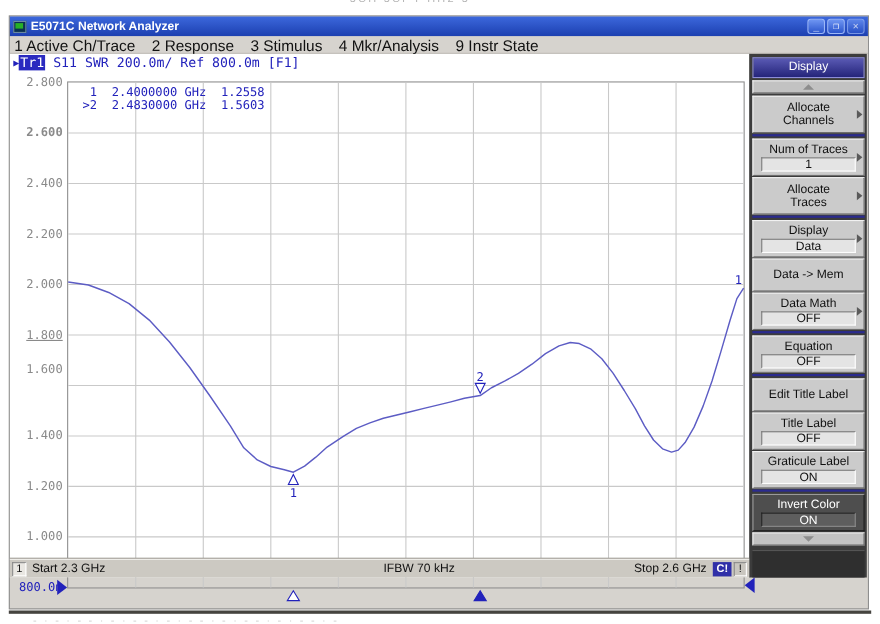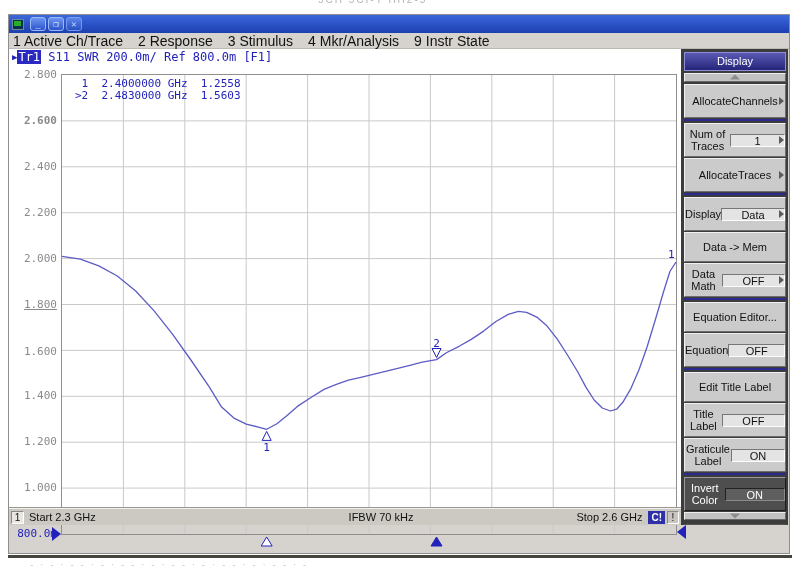--- a/index.html
+++ b/index.html
@@ -61,21 +61,21 @@
              border:1px solid #8c8cd8;color:#fff;font-size:11px;text-align:center;
              line-height:17px;box-sizing:border-box;margin-bottom:2px;}
   .scrollbtn{height:12px;background:#c2c2c2;border:1px solid;border-color:#eee #666 #666 #eee;
              box-sizing:border-box;margin-bottom:2px;position:relative;}
   .scrollbtn i{position:absolute;left:50%;top:50%;transform:translate(-50%,-50%);
                width:0;height:0;border-left:5px solid transparent;border-right:5px solid transparent;}
   .scrollbtn.up i{border-bottom:5px solid #8d8d8d;}
   .scrollbtn.down i{border-top:5px solid #8d8d8d;}
   .skey{background:#cbcbcb;border:1px solid;border-color:#f1f1f1 #6d6d6d #6d6d6d #f1f1f1;
         box-sizing:border-box;margin-bottom:1px;position:relative;
-        display:flex;flex-direction:row;justify-content:center;align-items:center;
+        display:flex;flex-direction:column;justify-content:center;align-items:center;
         font-size:11px;color:#111;line-height:12px;text-align:center;}
   .skey.h34{height:34px;} .skey.h30{height:30px;}
   .skey .val{display:block;width:86%;height:13px;line-height:12px;background:#e4e4e4;
              border:1px solid;border-color:#777 #fdfdfd #fdfdfd #777;box-sizing:border-box;
              margin-top:1px;font-size:11px;}
   .skey .karrow{position:absolute;right:1px;top:50%;margin-top:-4px;width:0;height:0;
                 border-top:4px solid transparent;border-bottom:4px solid transparent;
                 border-left:5px solid #5a5a5a;}
   .skey.dark{background:#4e4e4e;border-color:#9a9a9a #1c1c1c #1c1c1c #9a9a9a;color:#fff;}
   .skey.dark .val{background:#5e5e5e;border-color:#222 #8a8a8a #8a8a8a #222;color:#fff;}
@@ -85,20 +85,21 @@
 </head>
 <body>
 
 <div class="frag" id="topfrag">
     <span>5CH 5CI-T HH2-5</span>
   </div>
 
 <div id="appwin">
   <div id="titlebar">
     <div id="titleicon"></div>
+    <div id="titletext">E5071C Network Analyzer</div>
     <div class="winbtn">_</div>
     <div class="winbtn">❐</div>
     <div class="winbtn close">✕</div>
   </div>
 
   <div id="menubar">
       <span class="menu-item">1 Active Ch/Trace</span>
       <span class="menu-item">2 Response</span>
       <span class="menu-item">3 Stimulus</span>
       <span class="menu-item">4 Mkr/Analysis</span>
@@ -153,21 +154,21 @@
           <span id="calbadge">C!</span>
           <span id="alertbadge">!</span>
         </div>
       </div>
     <div class="ylab" style="top: 19px;">2.800</div>
         <div class="ylab" style="top: 64.9px; font-weight: bold;">2.600</div>
         <div class="ylab" style="top: 110.8px;">2.400</div>
         <div class="ylab" style="top: 156.7px;">2.200</div>
         <div class="ylab" style="top: 202.6px;">2.000</div>
         <div class="ylab" style="top: 248.5px; text-decoration: underline;">1.800</div>
-        <div class="ylab" style="top: 296px;">1.600</div>
+        <div class="ylab" style="top: 280px;">1.600</div>
         <div class="ylab" style="top: 340.3px;">1.400</div>
         <div class="ylab" style="top: 386.2px;">1.200</div>
         <div class="ylab" style="top: 432.1px;">1.000</div>
         <div class="ylab ref" style="top: 478px;">800.0m</div>
       </div>
 
     <div id="sidebar">
       <div id="sk-header">Display</div>
       <div class="scrollbtn up">
           <i></i>
@@ -197,23 +198,20 @@
           </div>
           <div class="skey h30">
             <span>Data -&gt; Mem</span>
           </div>
           <div class="skey h34">
             <span>Data Math</span>
             <span class="val">OFF</span>
             <span class="karrow"></span>
           </div>
           <div class="sksep"></div>
-          <div class="skey h30">
-            <span>Equation Editor...</span>
-          </div>
           <div class="skey h34">
             <span>Equation</span>
             <span class="val">OFF</span>
           </div>
           <div class="sksep"></div>
           <div class="skey h30">
             <span>Edit Title Label</span>
           </div>
           <div class="skey h34">
             <span>Title Label</span>

